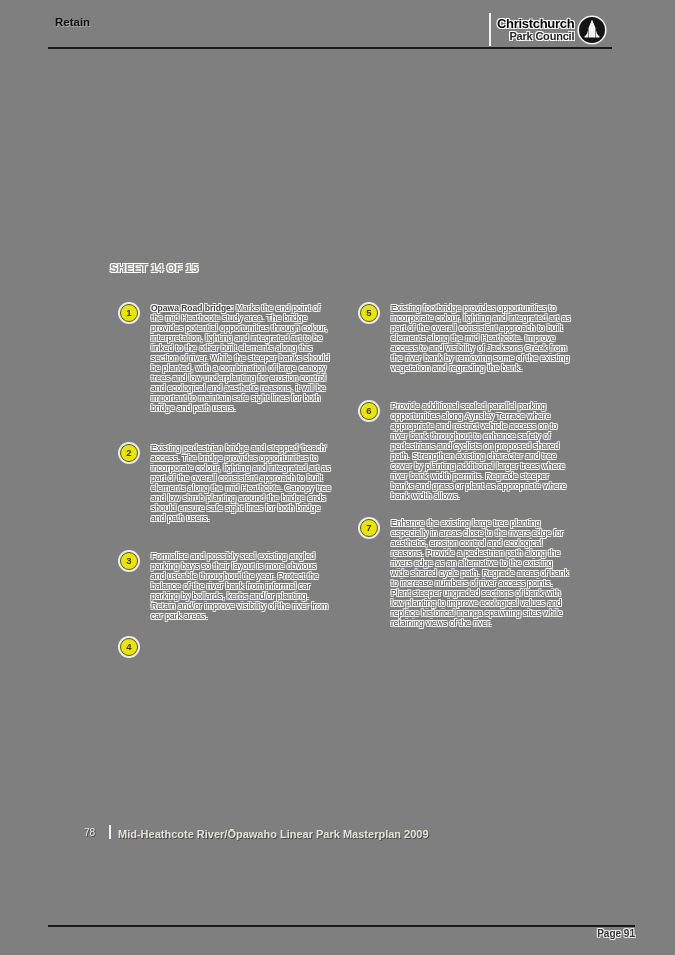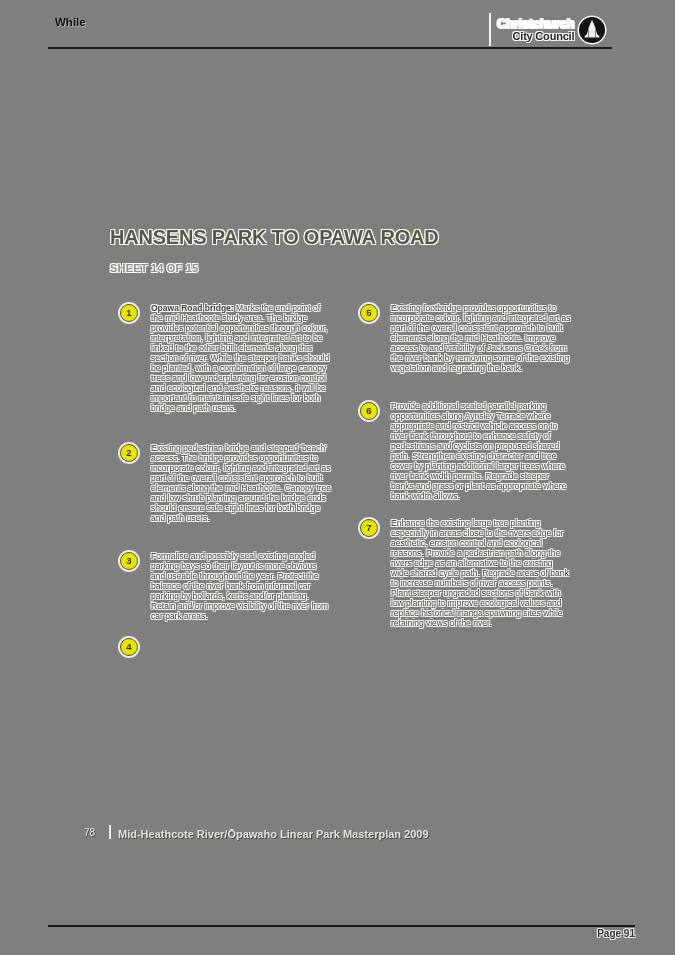--- a/index.html
+++ b/index.html
@@ -20,21 +20,21 @@
   .header-rule{
     position:absolute;left:48px;top:47px;width:564px;height:2px;background:#1b1b1b;
   }
   .logo{
     position:absolute;left:489px;top:12px;height:35px;
     display:flex;align-items:center;
   }
   .logo-divider{width:2px;height:33px;background:#f2f2f2;margin-right:6px;}
   .logo-text{text-align:right;line-height:1.05;}
   .logo-line1{
-    font-size:13px;font-weight:bold;color:#ffffff;
+    font-size:13px;font-weight:bold;color:#000000;
     text-shadow:-1px -1px 0 #fff,1px -1px 0 #fff,-1px 1px 0 #fff,1px 1px 0 #fff;
     letter-spacing:-0.3px;
   }
   .logo-line2{
     font-size:11px;font-weight:bold;color:#262620;
     text-shadow:-1px -1px 0 #fff,1px -1px 0 #fff,-1px 1px 0 #fff,1px 1px 0 #fff;
     letter-spacing:-0.2px;
   }
   .logo-emblem{margin-left:3px;display:block;width:30px;height:30px;}
 
@@ -101,41 +101,40 @@
     font-size:10px;font-weight:bold;color:#35352f;
     text-shadow:-1px -1px 0 rgba(255,255,255,0.8),1px -1px 0 rgba(255,255,255,0.8),
                 -1px 1px 0 rgba(255,255,255,0.8),1px 1px 0 rgba(255,255,255,0.8);
   }
 </style>
 </head>
 <body>
 
 <div class="page">
 
-  <div class="memos">While</div>
+  <div class="memos">Retain</div>
 
   <div class="logo">
     <div class="logo-divider"></div>
     <div class="logo-text">
       <div class="logo-line1">Christchurch</div>
-      <div class="logo-line2">City Council</div>
+      <div class="logo-line2">Park Council</div>
     </div>
     <span class="logo-emblem">
       <svg width="30" height="30" viewBox="0 0 30 30">
         <circle cx="15" cy="15" r="13.8" fill="#141414" stroke="#f2f2f2" stroke-width="1.6"></circle>
         <polygon points="15,4.5 18.5,13 18.5,22.5 11.5,22.5 11.5,13" fill="#f2f2f2"></polygon>
         <path d="M7.5 21.5 Q10.5 19.5 11 15.5 L11 22.5 L7.5 22.5 Z" fill="#f2f2f2"></path>
         <path d="M22.5 21.5 Q19.5 19.5 19 15.5 L19 22.5 L22.5 22.5 Z" fill="#f2f2f2"></path>
       </svg>
     </span>
   </div>
 
   <div class="header-rule"></div>
 
-  <div class="title-line2">HANSENS PARK TO OPAWA ROAD</div>
   <div class="sheet-label">SHEET 14 OF 15</div>
 
   <div class="item" style="left:120px;top:303px;">
     <span class="badge">1</span>
     <p class="item-text"><b>Opawa Road bridge:</b><span> Marks the end point of the mid Heathcote study area. The bridge provides potential opportunities through colour, interpretation, lighting and integrated art to be linked to the other built elements along this section of river. While the steeper banks should be planted, with a combination of large canopy trees and low underplanting for erosion control and ecological and aesthetic reasons, it will be important to maintain safe sight lines for both bridge and path users.</span></p>
   </div>
 
   <div class="item" style="left:120px;top:443px;">
     <span class="badge">2</span>
     <p class="item-text"><span>Existing pedestrian bridge and stepped 'beach' access. The bridge provides opportunities to incorporate colour, lighting and integrated art as part of the overall consistent approach to built elements along the mid Heathcote. Canopy tree and low shrub planting around the bridge ends should ensure safe sight lines for both bridge and path users.</span></p>

